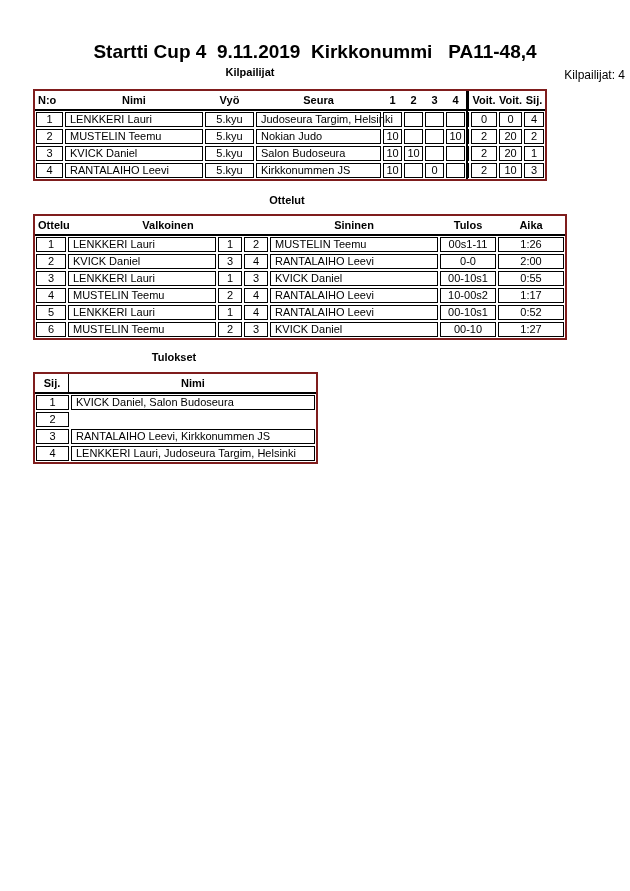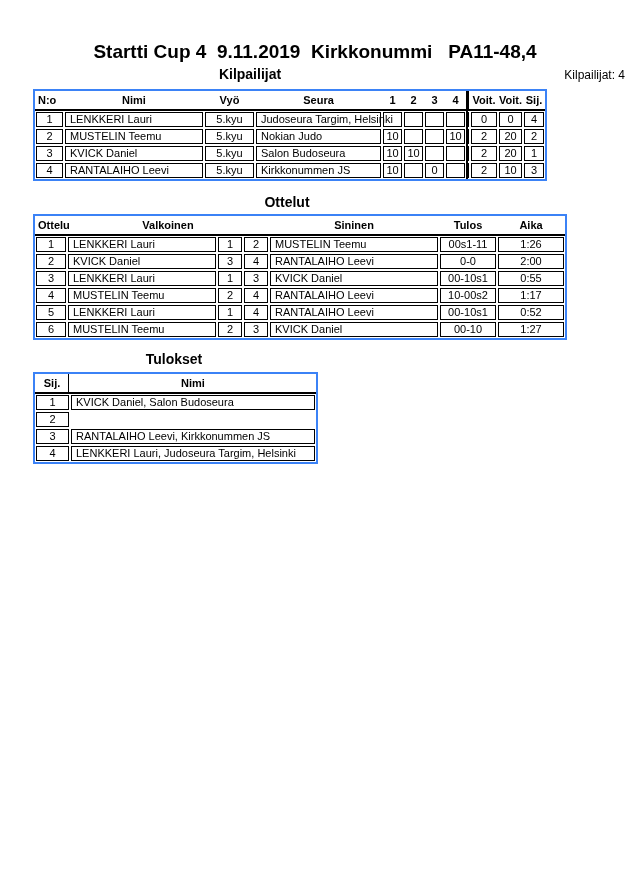--- a/index.html
+++ b/index.html
@@ -9,33 +9,33 @@
     background: #ffffff;
     color: #000000;
     font-family: "Liberation Sans", sans-serif;
   }
   .page-title {
     position: absolute; top: 41px; left: 0; width: 630px;
     text-align: center; font-size: 19px; font-weight: bold;
     white-space: pre; letter-spacing: 0px;
   }
   .section-title {
-    position: absolute; font-size: 14px; font-weight: bold; text-align: center;
+    position: absolute; font-size: 11px; font-weight: bold; text-align: center;
     white-space: pre;
   }
   .st-kilpailijat { top: 66px;  left: 0;    width: 500px; }
   .st-ottelut     { top: 194px; left: 33px; width: 508px; }
   .st-tulokset    { top: 351px; left: 33px; width: 282px; }
   .competitors-count {
     position: absolute; top: 68px; right: 5px;
     font-size: 12px; white-space: pre;
   }
 
   
-  .jtable { position: absolute; border: 2px solid #3b82f6; background: #fff; }
+  .jtable { position: absolute; border: 2px solid #7f1d1d; background: #fff; }
   .thead {
     display: grid; column-gap: 2px; align-items: stretch;
     height: 20px; border-bottom: 2px solid #000; padding: 0 1px;
   }
   .hcell {
     font-size: 11px; font-weight: bold; line-height: 12px;
     display: flex; align-items: center; justify-content: center;
     white-space: pre; overflow: visible;
   }
   .hcell.left { justify-content: flex-start; padding-left: 2px; }

